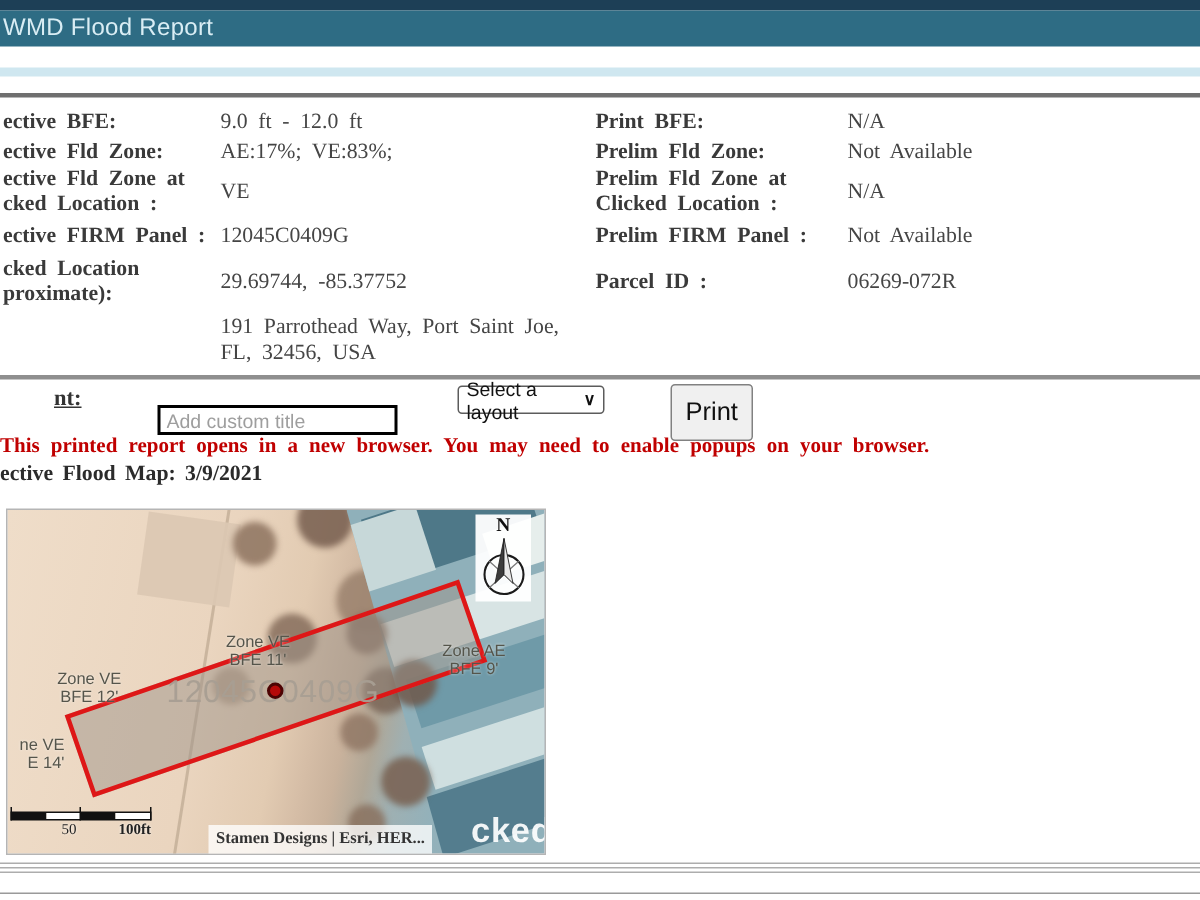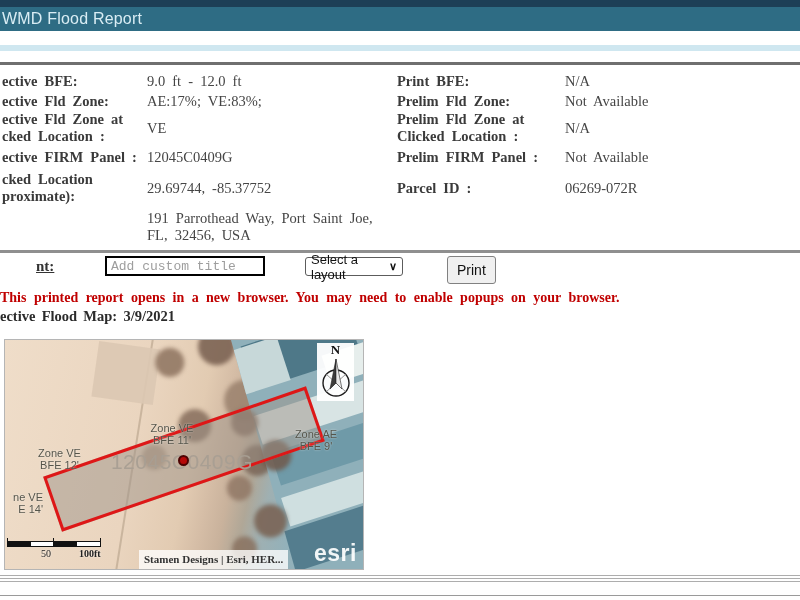--- a/index.html
+++ b/index.html
@@ -23,32 +23,32 @@
              align-items:center;font-size:14.5px;word-spacing:.24em;}
   .cell{line-height:17px;}
   .cell span{display:block;line-height:17px;}
   .lbl{font-weight:bold;color:#3a3a3a;}
   .val{color:#454545;}
 
   
   .printrow{position:absolute;left:0;top:256px;width:800px;height:26px;}
   .printlabel{position:absolute;left:0;top:2px;font-size:15px;font-weight:bold;
               text-decoration:underline;color:#333;padding-left:36px;}
-  .titleinput{position:absolute;left:105px;top:0;width:148px;height:16px;
-              border:2px solid #000;font-family:Liberation Mono, monospace;
+  .titleinput{position:absolute;left:105px;top:14px;width:148px;height:16px;
+              border:2px solid #000;font-family:Liberation Sans, sans-serif;
               font-size:13px;padding:0 4px;color:#222;outline:none;}
   .titleinput::placeholder{color:#9e9e9e;}
   .layoutselect{position:absolute;left:305px;top:1px;width:86px;height:17px;
                 border:1.5px solid #5c5c5c;border-radius:3px;background:#fff;
                 font-family:"Liberation Sans",sans-serif;font-size:13px;color:#111;
                 display:flex;align-items:center;padding:0 5px;cursor:pointer;}
   .layoutselect .chev{margin-left:auto;font-weight:bold;font-size:11px;color:#111;}
-  .printbtn{position:absolute;left:447px;top:0;height:28px;padding:0 9px;
+  .printbtn{position:absolute;left:447px;top:0;height:38px;padding:0 9px;
             background:#f0f0f0;border:1.5px solid #818181;border-radius:3px;
-            font-family:"Liberation Sans",sans-serif;font-size:14px;color:#111;cursor:pointer;}
+            font-family:"Liberation Sans",sans-serif;font-size:17px;color:#111;cursor:pointer;}
 
   .notice{position:absolute;left:0;top:290px;width:720px;font-size:14px;font-weight:bold;
           color:#c00000;word-spacing:.28em;white-space:nowrap;}
   .effmap{position:absolute;left:0;top:308px;font-size:14.5px;font-weight:bold;
           color:#2b2b2b;word-spacing:.18em;}
 
   
   .map{position:absolute;left:4px;top:339px;width:358px;height:229px;overflow:hidden;
        border:1px solid #b5b5b5;cursor:pointer;
        background:linear-gradient(102deg,#efddc9 0%,#ead5bf 38%,#e2cbb2 52%,#d5bda6 58%,
@@ -240,21 +240,21 @@
           <i></i>
         </div>
       <div class="sb-t" style="left:0;"></div>
       <div class="sb-t" style="left:46px;"></div>
       <div class="sb-t" style="left:93px;"></div>
       <span class="sb-lab" style="left:34px;">50</span>
       <span class="sb-lab" style="left:72px;font-weight:bold;">100ft</span>
     </div>
 
     <div class="attrib">Stamen Designs | Esri, HER...</div>
-    <div class="esri">esri</div>
+    <div class="esri">cked</div>
   </div>
 
   <div class="hline hl1"></div>
   <div class="hline hl2"></div>
   <div class="hline hl3"></div>
   <div class="hline hl4"></div>
 
 </div>
 
 </body></html>

